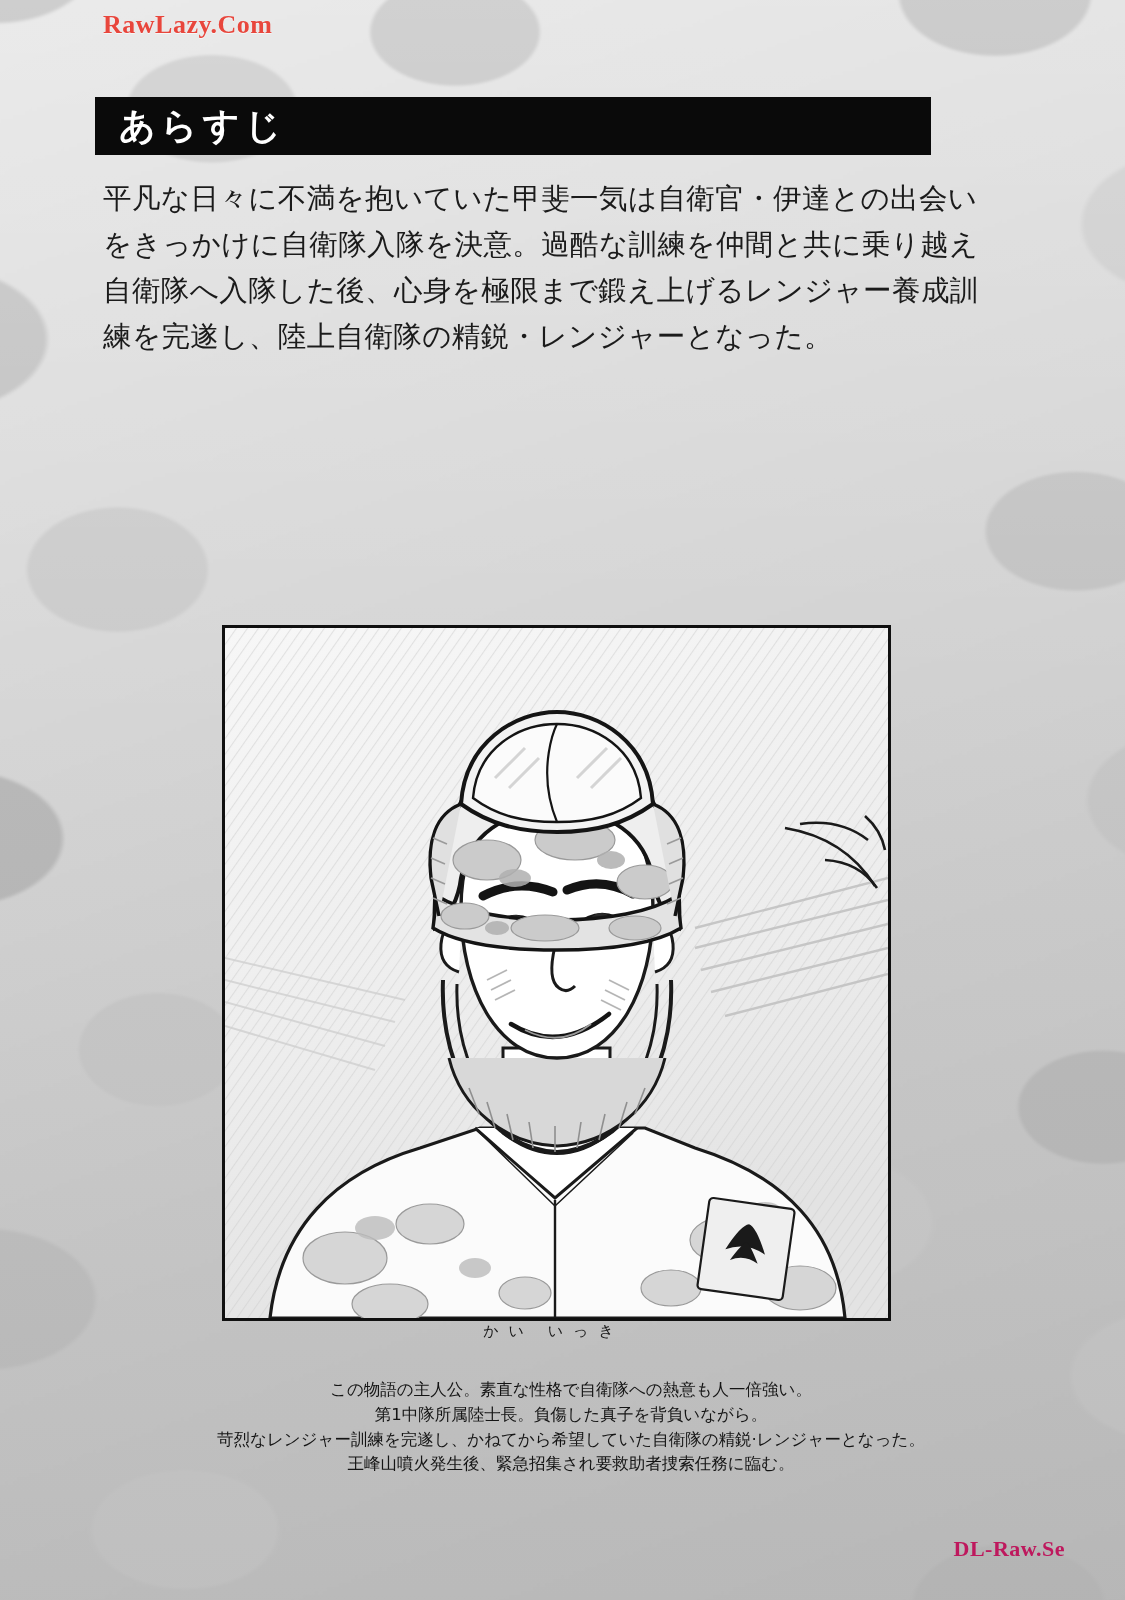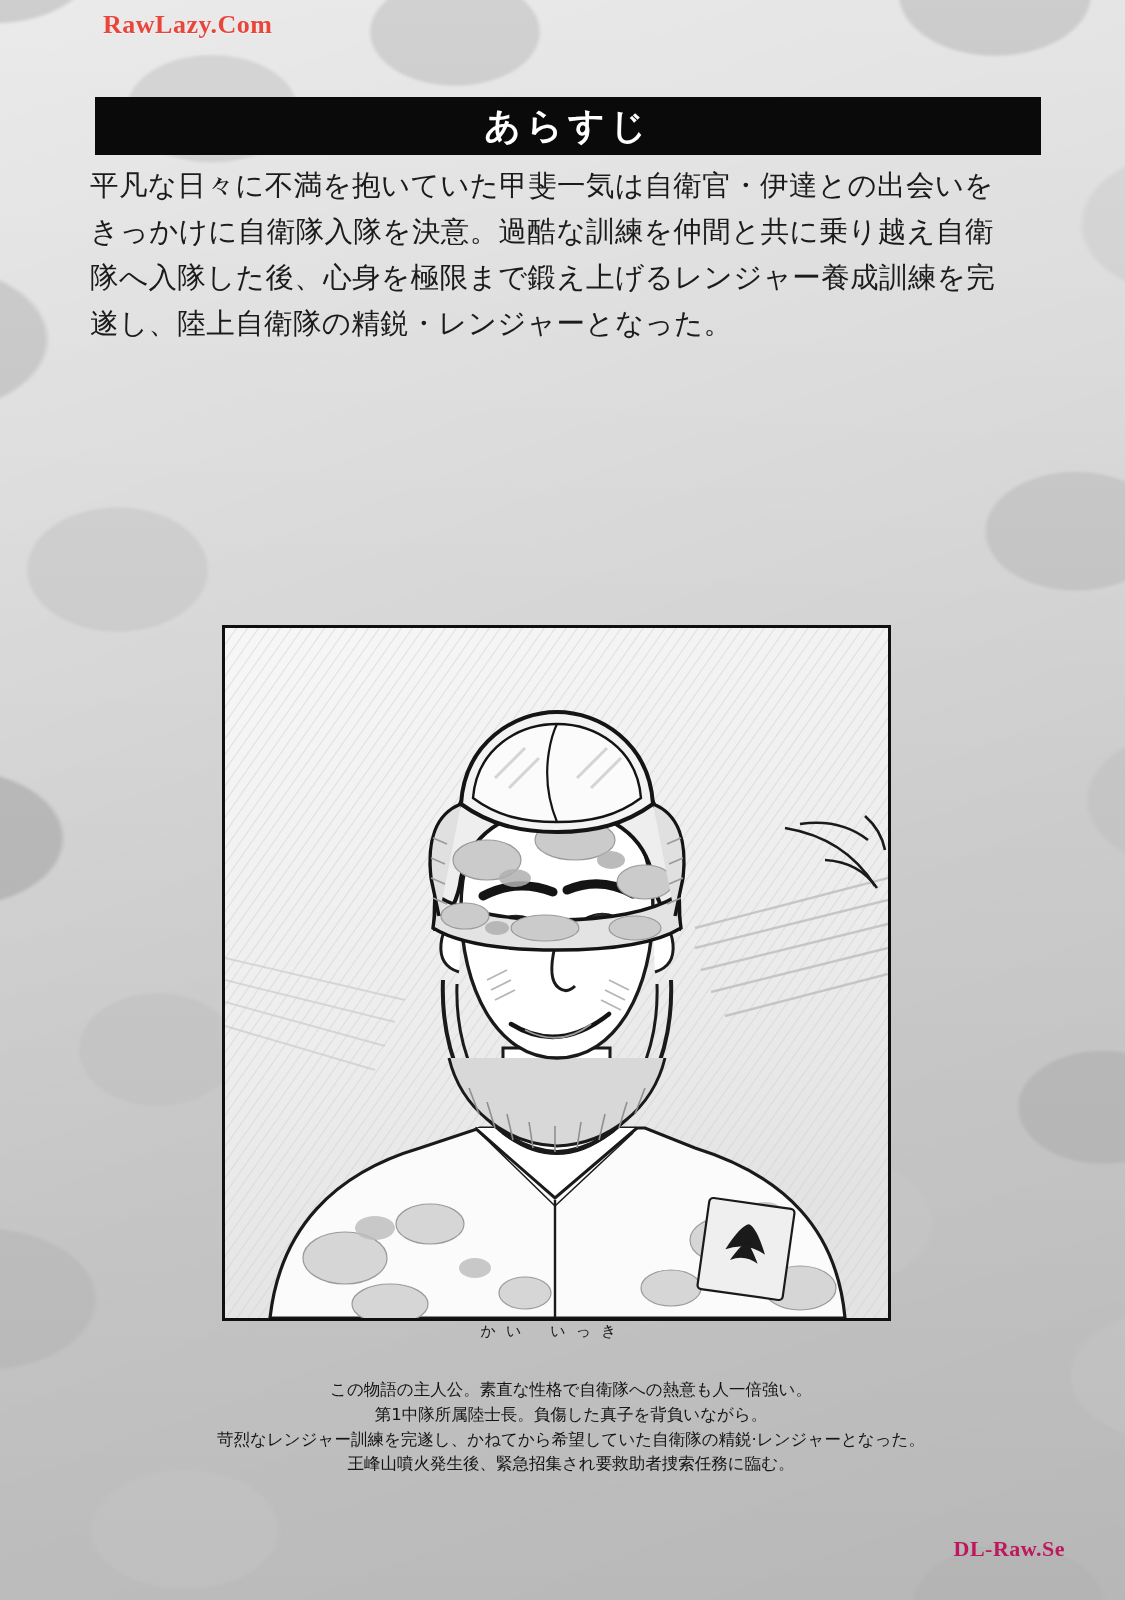--- a/index.html
+++ b/index.html
@@ -84,47 +84,47 @@
 
   
   .page {
     position: absolute;
     inset: 0;
   }
 
   .section-banner {
     position: absolute;
     left: 95px;
-    width: 946px;
+    width: 812px;
     height: 58px;
     background: #0a0a0a;
     color: #ffffff;
     display: flex;
     align-items: center;
-    justify-content: center;
     font-size: 36px;
     font-weight: bold;
     letter-spacing: 5px;
     font-family: "DejaVu Sans", sans-serif;
+    padding-left: 24px;
   }
   #banner-synopsis { top: 97px; }
   #banner-characters { top: 533px; }
 
   .synopsis-body {
     position: absolute;
     left: 90px;
     top: 163px;
     width: 920px;
     font-size: 28.5px;
     line-height: 1.62;
     color: #1b1b1b;
     font-family: "DejaVu Sans", sans-serif;
     letter-spacing: 0.4px;
   }
-  .synopsis-body p { margin: 0; }
+  .synopsis-body p { margin: 13px; }
 
   
   .char-frame {
     position: absolute;
     left: 222px;
     top: 625px;
     width: 663px;
     height: 690px;
     border: 3px solid #101010;
     background: #fdfdfd;
@@ -141,21 +141,21 @@
     position: absolute;
     left: 222px;
     top: 1322px;
     width: 663px;
     text-align: center;
   }
   .char-furigana {
     font-size: 15px;
     color: #171717;
     letter-spacing: 10px;
-    font-family: Liberation Mono, monospace;
+    font-family: Liberation Serif, serif;
     margin-bottom: -2px;
   }
   .char-name {
     font-size: 33px;
     font-weight: bold;
     color: #0d0d0d;
     letter-spacing: 2px;
     font-family: "DejaVu Sans", sans-serif;
   }
   .char-desc {

